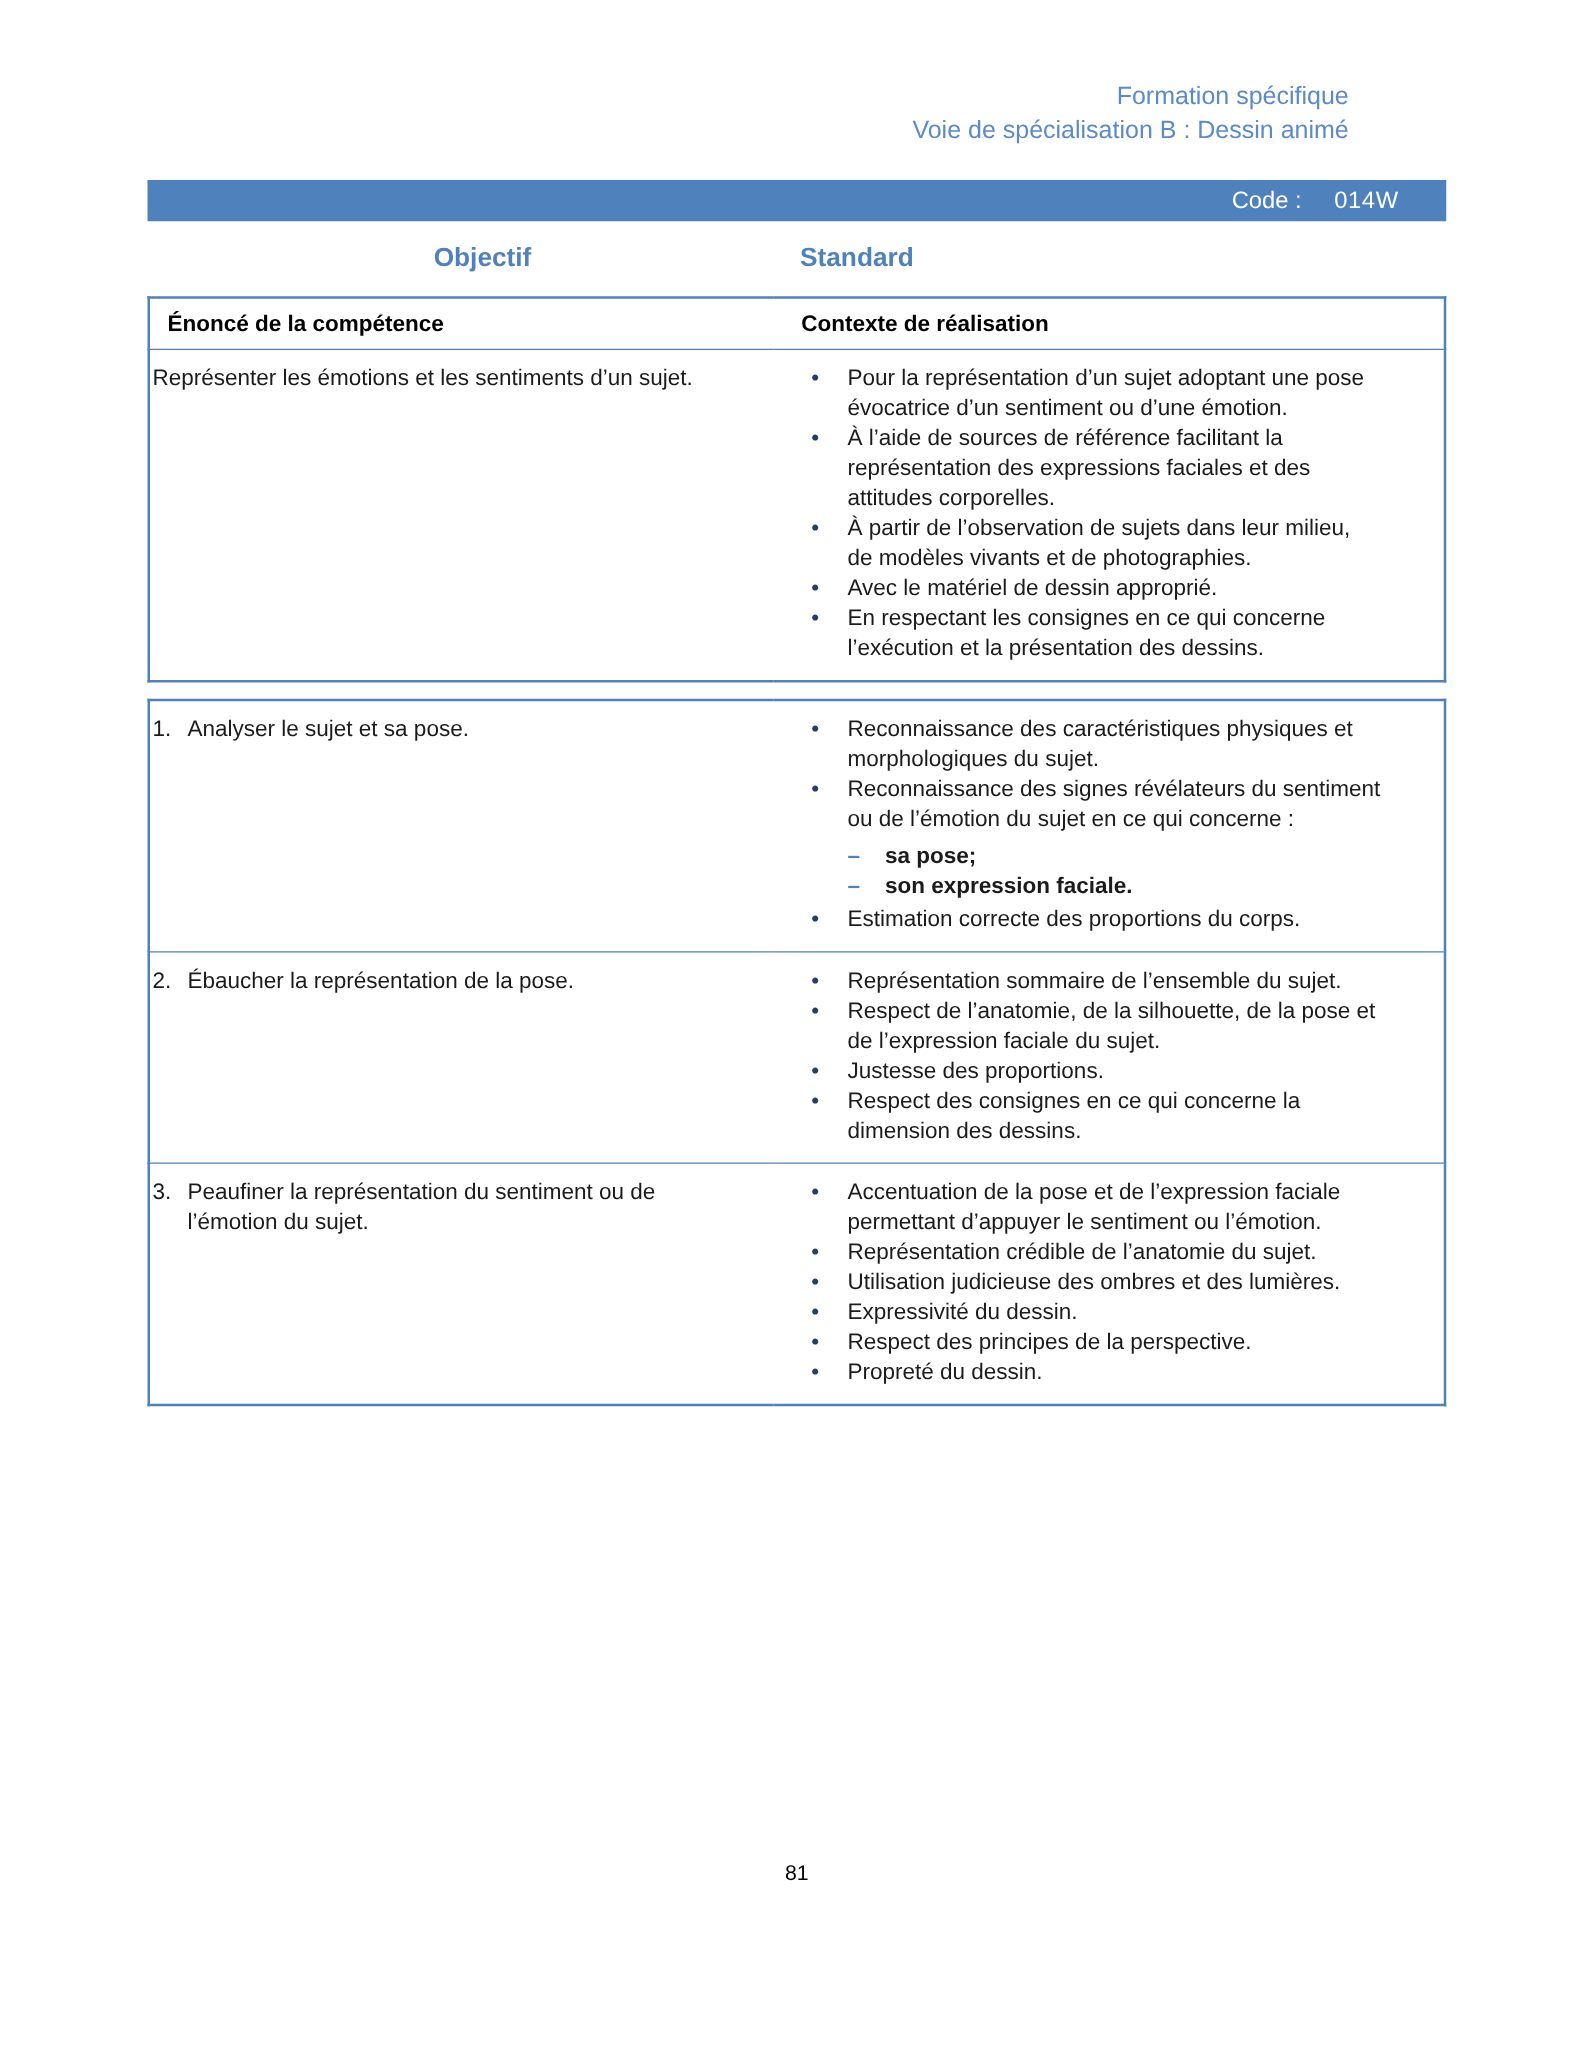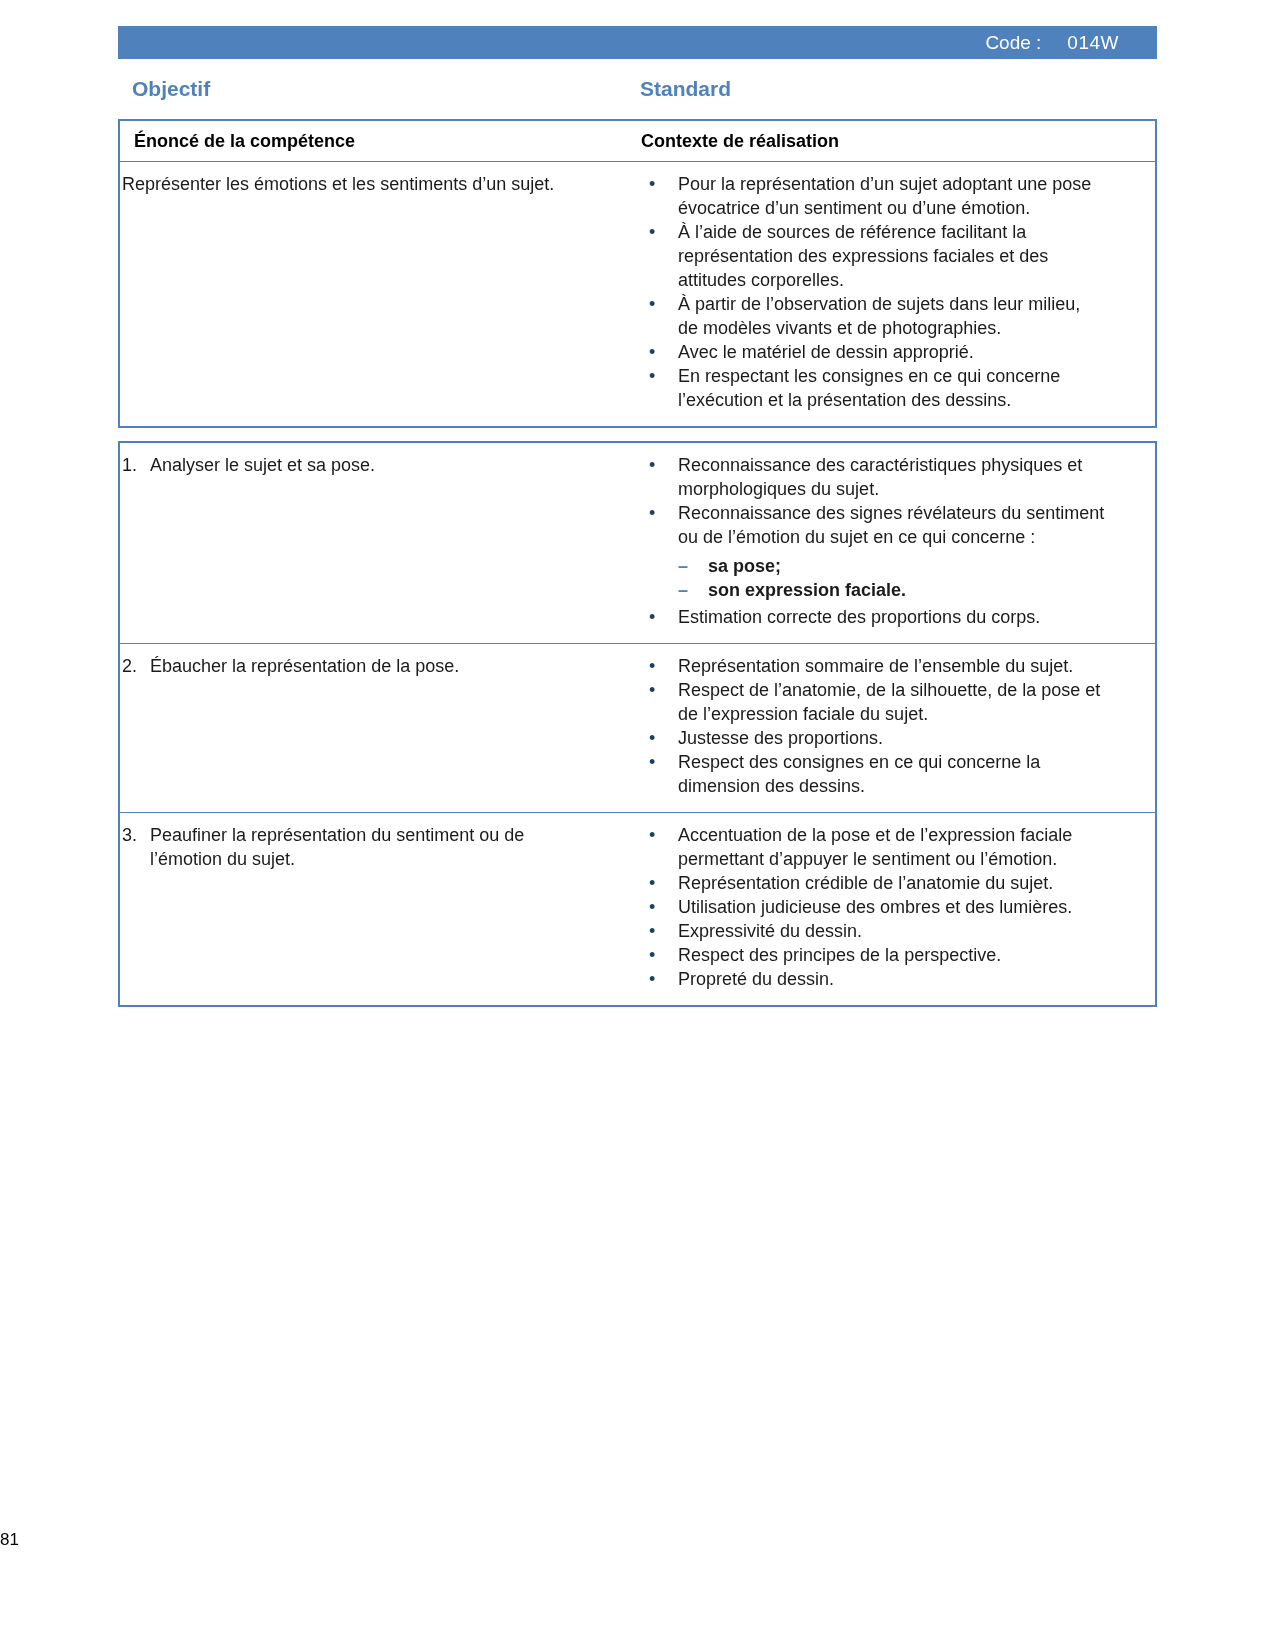--- a/index.html
+++ b/index.html
@@ -20,21 +20,21 @@
   .doc-header{margin-top:64px;text-align:right;padding-right:78px;
     color:var(--header-text-blue);font-size:20px;line-height:27px;}
 
   .code-bar{margin-top:26px;height:33px;background:var(--accent-blue);
     display:flex;align-items:center;justify-content:flex-end;
     padding-right:38px;color:#ffffff;font-size:19px;text-align:right;}
   .code-value{margin-left:26px;letter-spacing:0.5px;}
 
   .section-row{display:flex;margin-top:16px;color:var(--accent-blue);
     font-weight:bold;font-size:21px;line-height:28px;}
-  .section-left{width:522px;padding-left:14px;}
+  .section-left{width:522px;padding-left:14px;text-align:center;}
 
   table.tbl{width:100%;border-collapse:collapse;margin-top:16px;
     border:2px solid var(--accent-blue);table-layout:fixed;}
   table.tbl.second{margin-top:13px;}
   .tbl th{text-align:left;font-size:18px;font-weight:bold;color:#000;
     padding:10px 20px 9px 14px;border-bottom:1px solid var(--accent-blue);}
   .tbl th.right{padding-left:22px;}
   .tbl td{vertical-align:top;font-size:18px;line-height:24px;}
   .tbl td.left{padding:10px 40px 14px 2px;}
   .tbl td.right{padding:10px 50px 14px 22px;}
@@ -46,29 +46,33 @@
     color:var(--bullet-navy);}
 
   ul.subs{list-style:none;margin:5px 0 3px;padding:0;font-weight:bold;}
   ul.subs > li{position:relative;padding-left:30px;}
   ul.subs > li::before{content:"\2013";position:absolute;left:0;top:0;
     color:var(--accent-blue);}
 
   .numbered{display:flex;}
   .num{width:28px;flex:none;}
 
-  .page-number{position:absolute;top:1530px;left:0;width:100%;
-    text-align:left;font-size:17px;color:#000;}
+  .page-number{position:absolute;top:1489px;left:0;width:100%;
+    text-align:center;font-size:17px;color:#000;}
 </style>
 </head>
 <body>
 
 <div class="page">
   <div class="content">
 
+    <div class="doc-header">
+      <div>Formation spécifique</div>
+      <div>Voie de spécialisation B : Dessin animé</div>
+    </div>
 
     <div class="code-bar">
       <span class="code-label">Code :</span>
       <span class="code-value">014W</span>
     </div>
 
     <div class="section-row">
       <div class="section-left">Objectif</div>
       <div class="section-right">Standard</div>
     </div>

